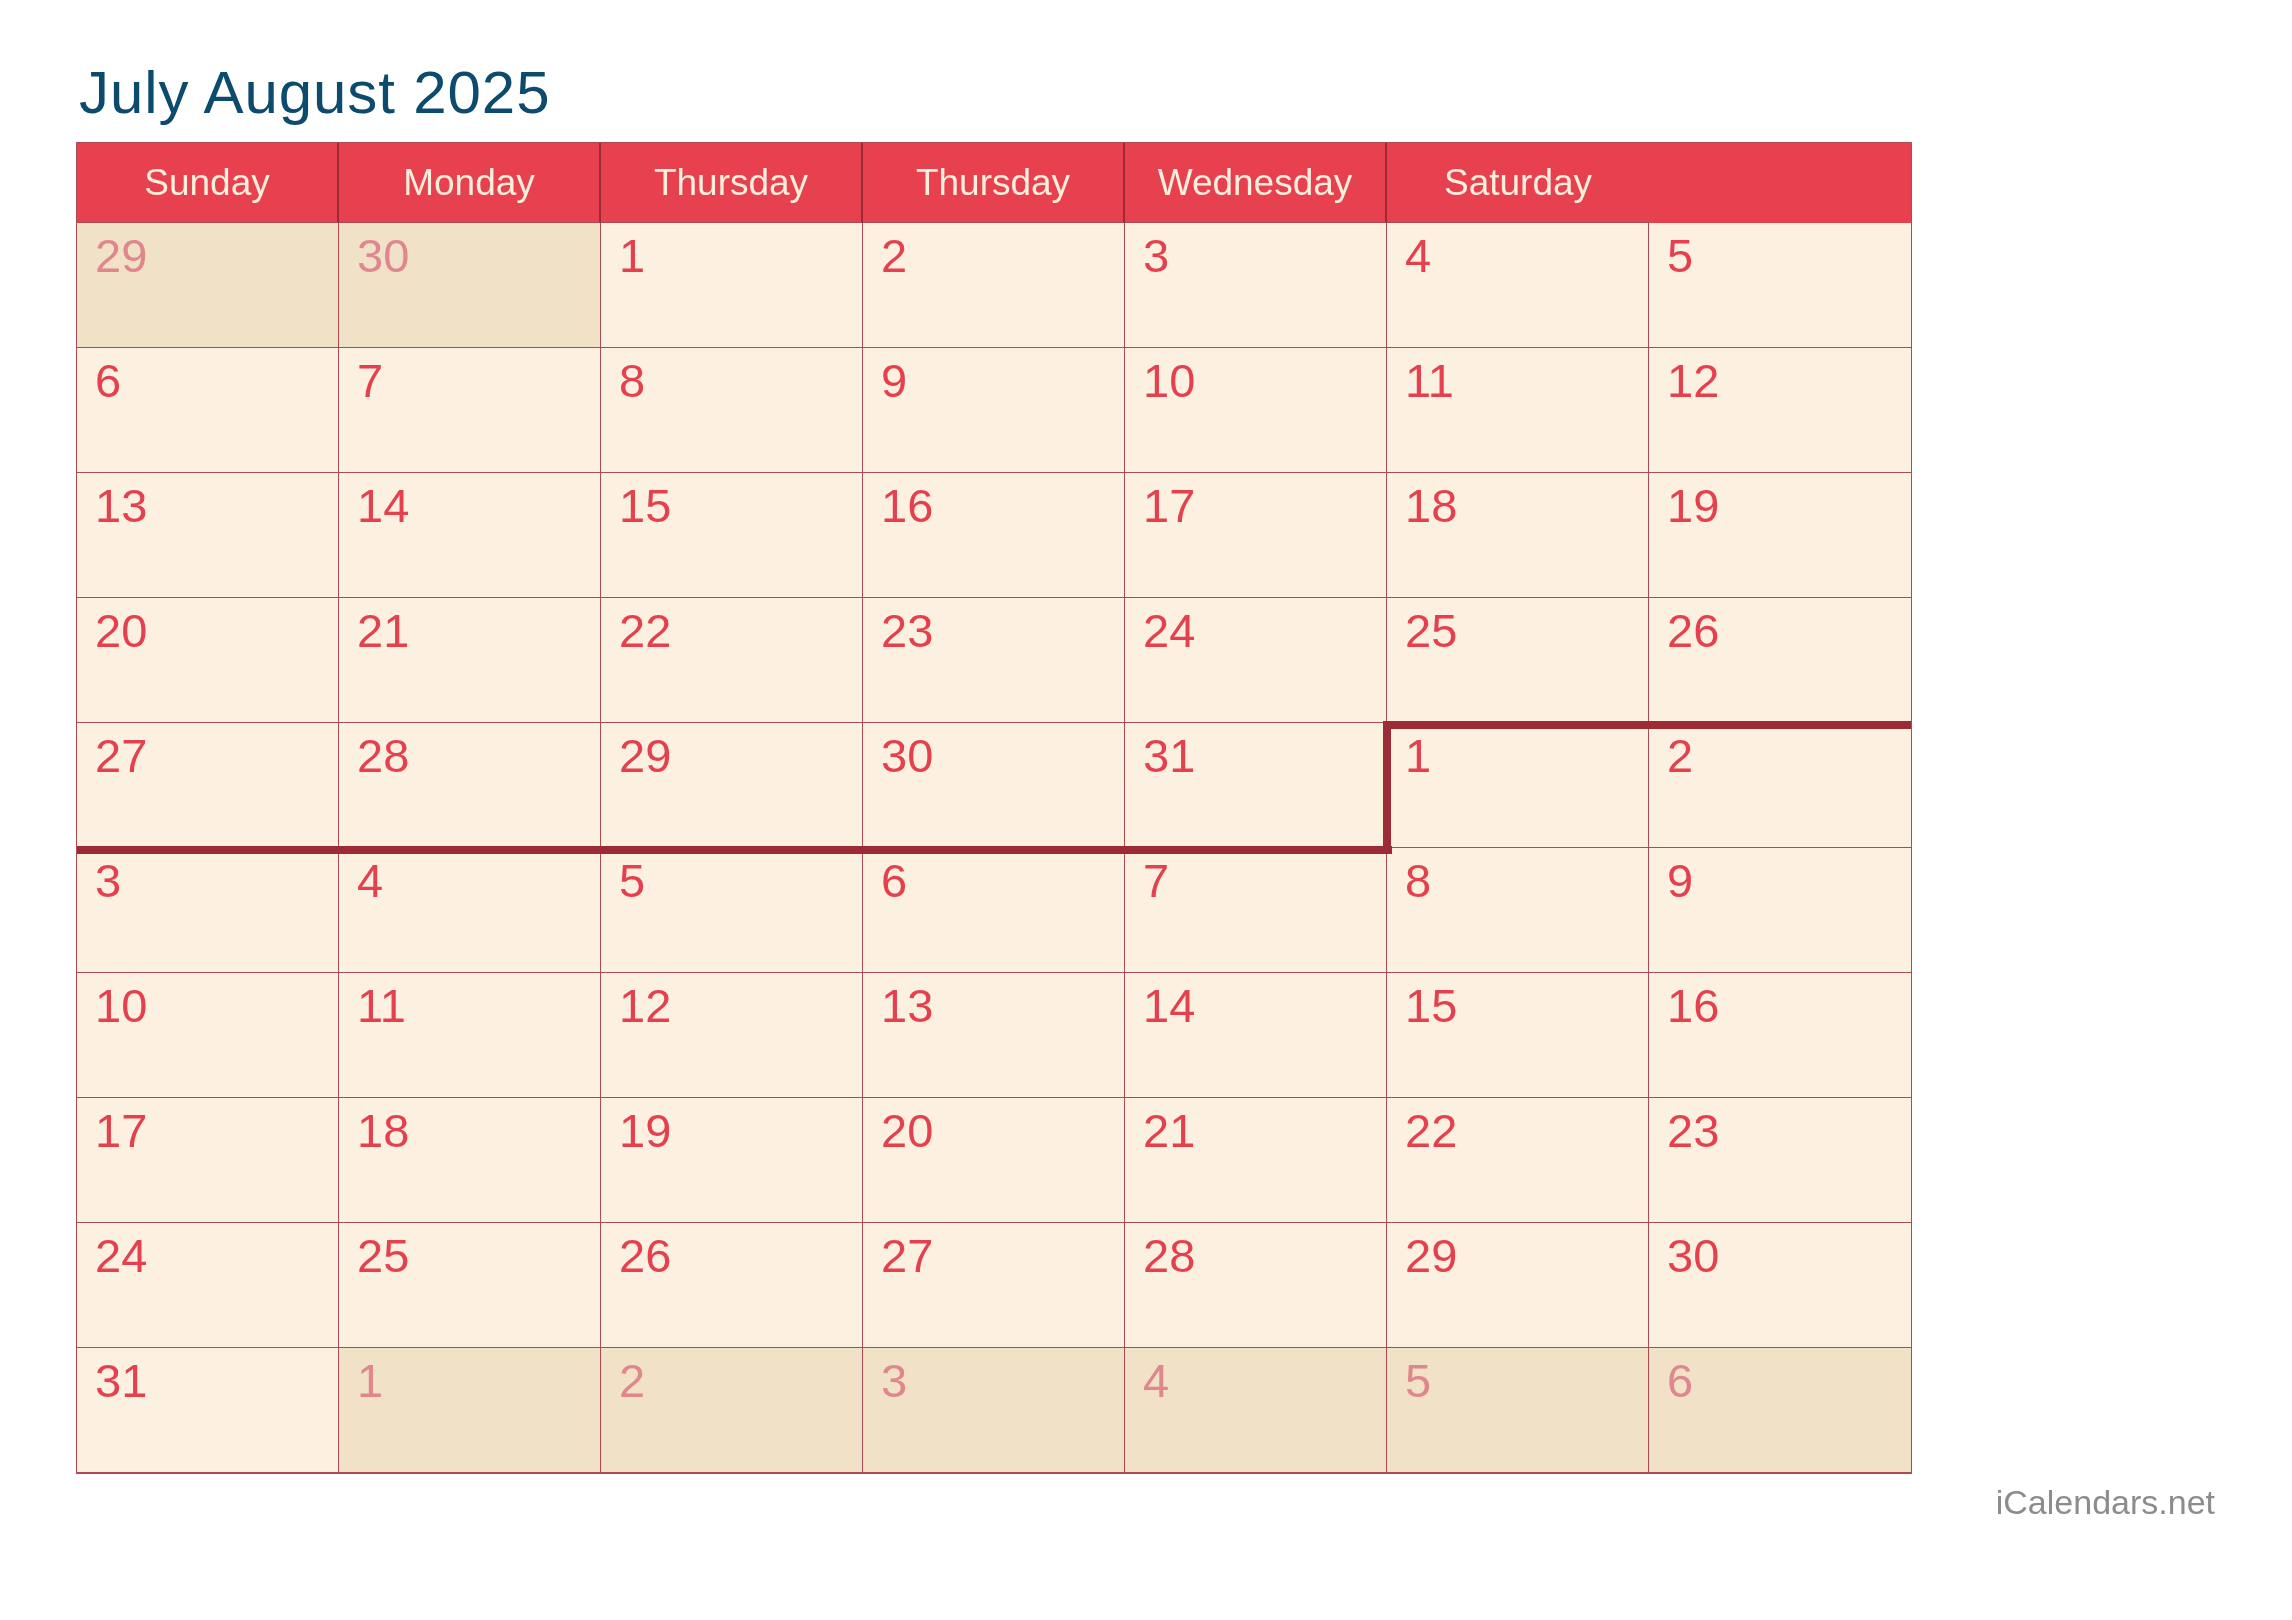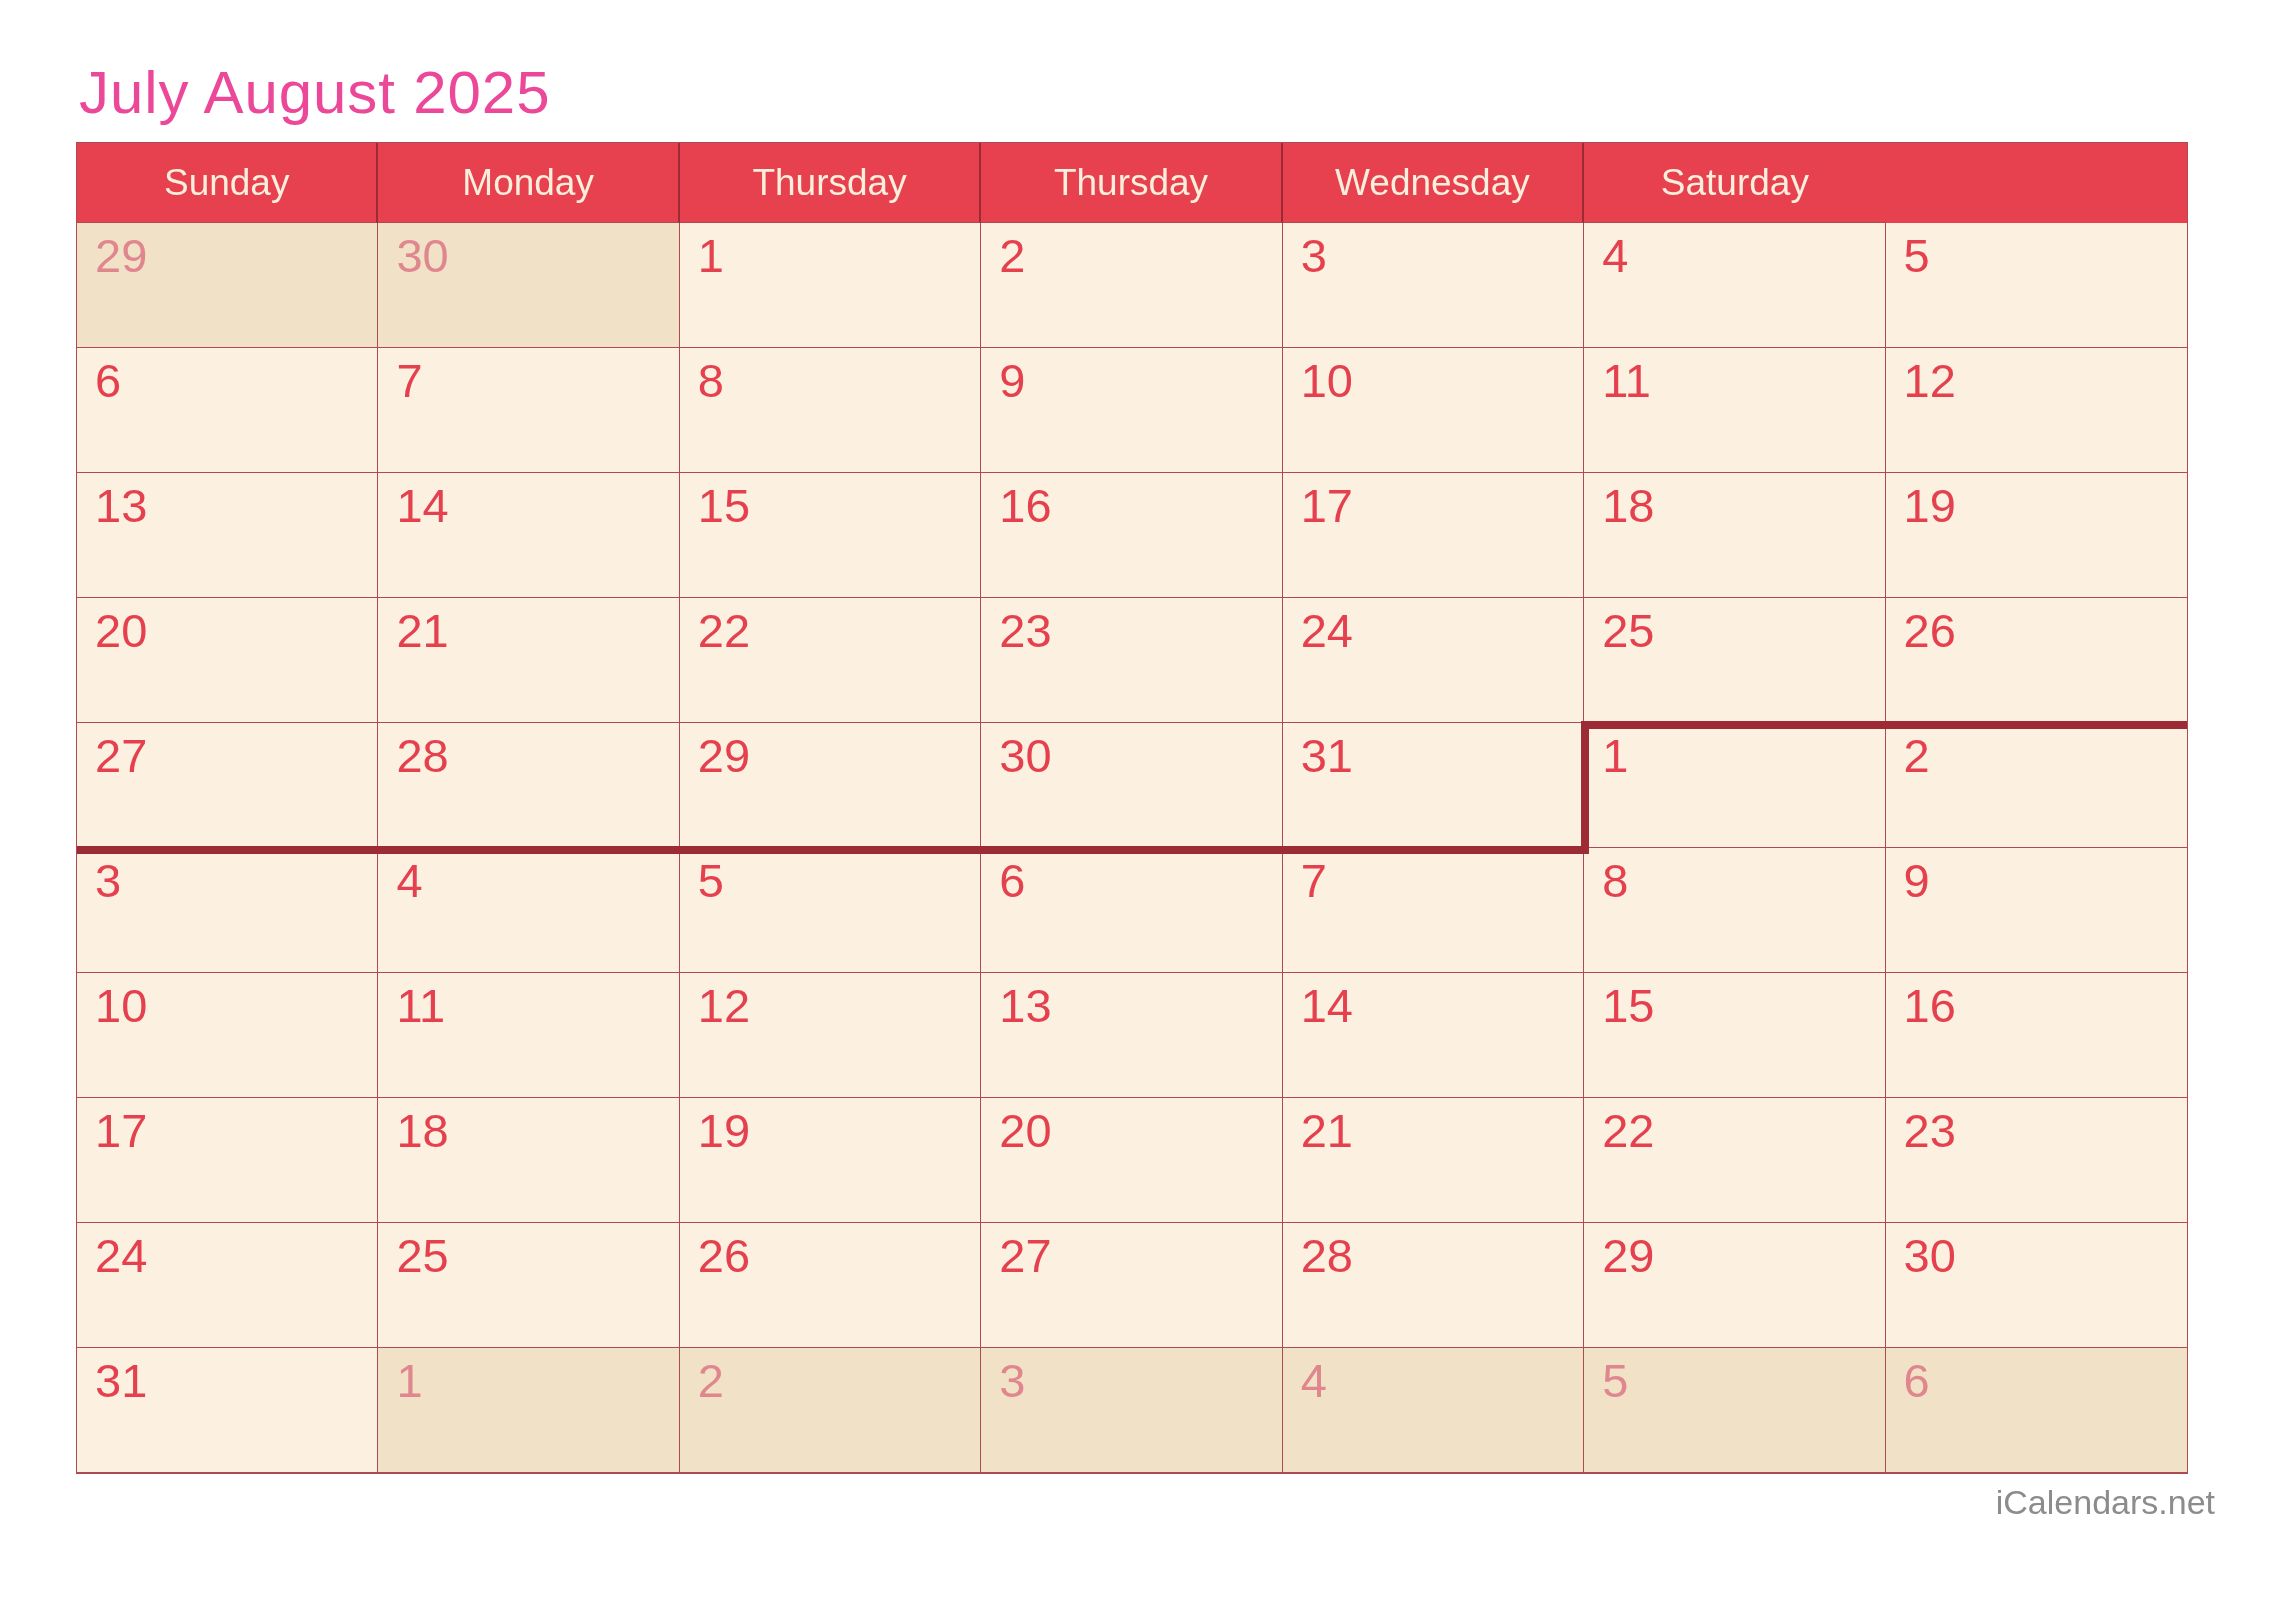--- a/index.html
+++ b/index.html
@@ -9,27 +9,27 @@
     position: relative;
     font-family: "Liberation Sans", sans-serif;
     overflow: hidden;
   }
   .page-title {
     position: absolute;
     left: 79px; top: 63px;
     font-size: 60px;
     font-weight: 400;
     line-height: 1;
-    color: #ec4899;
+    color: #0c4a6e;
     letter-spacing: 0.9px;
   }
   .cal {
     position: absolute;
     left: 76px; top: 142px;
-    width: 2112px;
+    width: 1836px;
     border: 1.8px solid #AD4A53;
     background: #FCF1E1;
   }
   .hrow {
     display: grid;
     grid-template-columns: repeat(7, 1fr);
     height: 80px;
     background: #E7404E;
   }
   .hcell {

